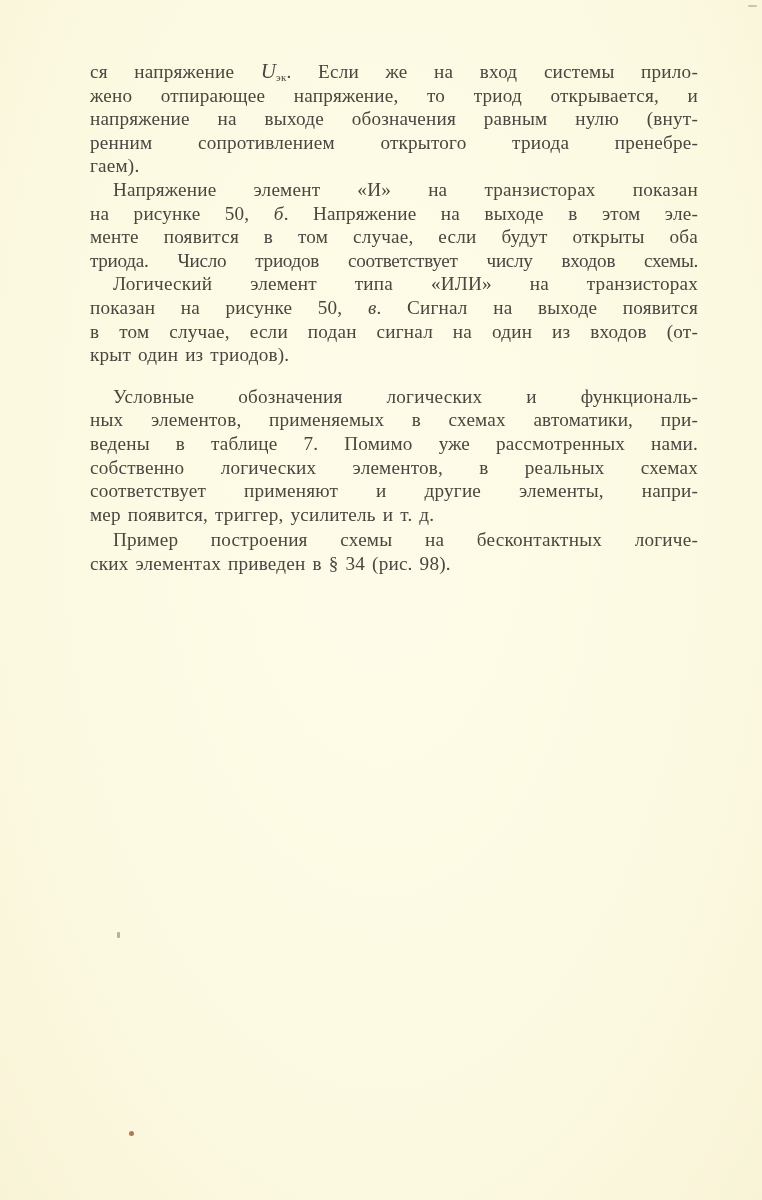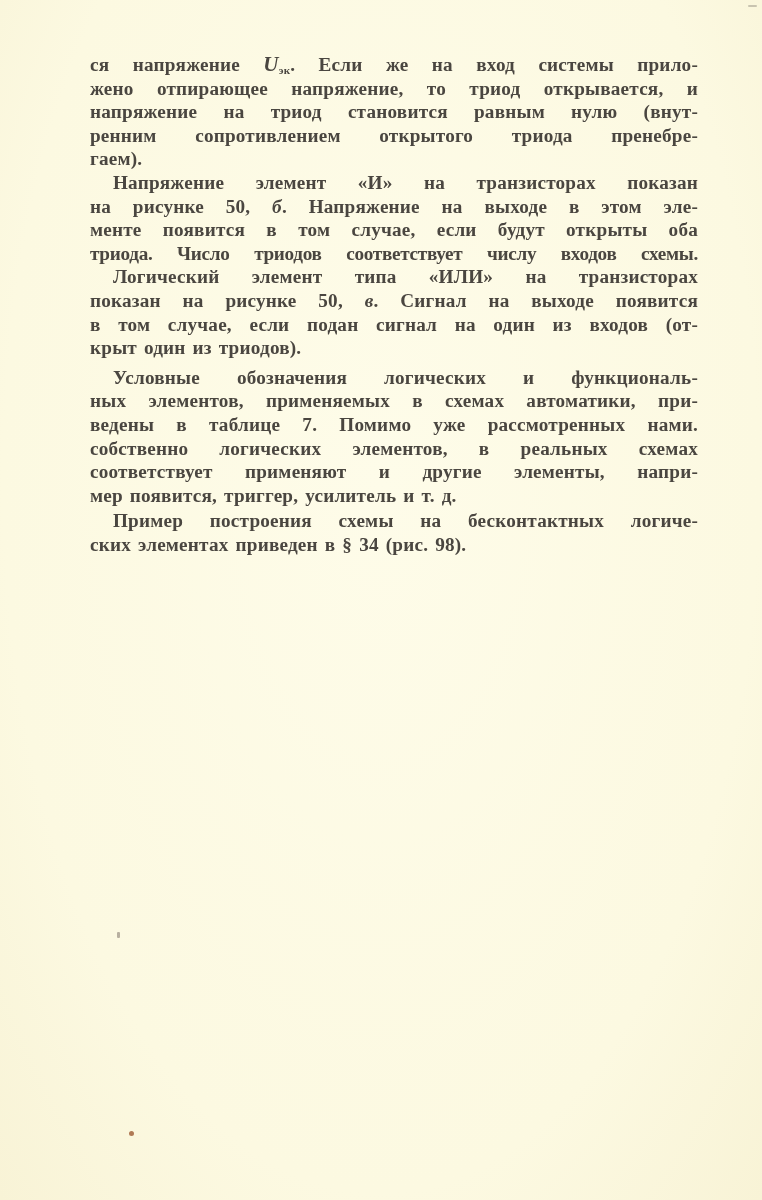--- a/index.html
+++ b/index.html
@@ -19,23 +19,22 @@
       position: absolute;
       left: 0; top: 0;
       width: 762px;
       height: 1200px;
       background:
         radial-gradient(ellipse at 50% 40%, #fefce9 0%, #fcf9e1 70%, #f8f3d6 100%);
     }
     .text-block {
       position: absolute;
       left: 90px;
-      top: 53px;
+      top: 60px;
       width: 608px;
-      font-weight: bold;
     }
     .line {
       display: block;
       height: 23.6px;
       line-height: 23.6px;
       font-size: 19.2px;
       white-space: nowrap;
       text-align: justify;
       text-align-last: justify;
       letter-spacing: 0.2px;
@@ -85,40 +84,40 @@
 </head>
 <body>
 
 <div class="page">
 
   <div class="text-block">
 
     <div>
       <span class="line"><span>ся напряжение </span><span class="sym-u"><span>U</span><span class="sub">эк</span></span><span>. Если же на вход системы прило-</span></span>
       <span class="line">жено отпирающее напряжение, то триод открывается, и</span>
-      <span class="line">напряжение на триод становится равным нулю (внут-</span>
+      <span class="line">напряжение на выходе обозначения равным нулю (внут-</span>
       <span class="line">ренним сопротивлением открытого триода пренебре-</span>
       <span class="line last">гаем).</span>
     </div>
 
     <div>
       <span class="line indent">Напряжение элемент «И» на транзисторах показан</span>
       <span class="line"><span>на рисунке 50, </span><span class="italic">б</span><span>. Напряжение на выходе в этом эле-</span></span>
       <span class="line">менте появится в том случае, если будут открыты оба</span>
       <span class="line" style="letter-spacing:-0.3px;word-spacing:0px;">триода. Число триодов соответствует числу входов схемы.</span>
     </div>
 
     <div>
       <span class="line indent">Логический элемент типа «ИЛИ» на транзисторах</span>
       <span class="line"><span>показан на рисунке 50, </span><span class="italic">в</span><span>. Сигнал на выходе появится</span></span>
       <span class="line">в том случае, если подан сигнал на один из входов (от-</span>
       <span class="line last">крыт один из триодов).</span>
     </div>
 
-    <div style="margin-top:6px;">
+    <div style="margin-top:18px;">
       <span class="line indent">Условные обозначения логических и функциональ-</span>
       <span class="line">ных элементов, применяемых в схемах автоматики, при-</span>
       <span class="line">ведены в таблице 7. Помимо уже рассмотренных нами.</span>
       <span class="line">собственно логических элементов, в реальных схемах</span>
       <span class="line">соответствует применяют и другие элементы, напри-</span>
       <span class="line last">мер появится, триггер, усилитель и т. д.</span>
     </div>
 
     <div style="margin-top:2px;">
       <span class="line indent">Пример построения схемы на бесконтактных логиче-</span>

